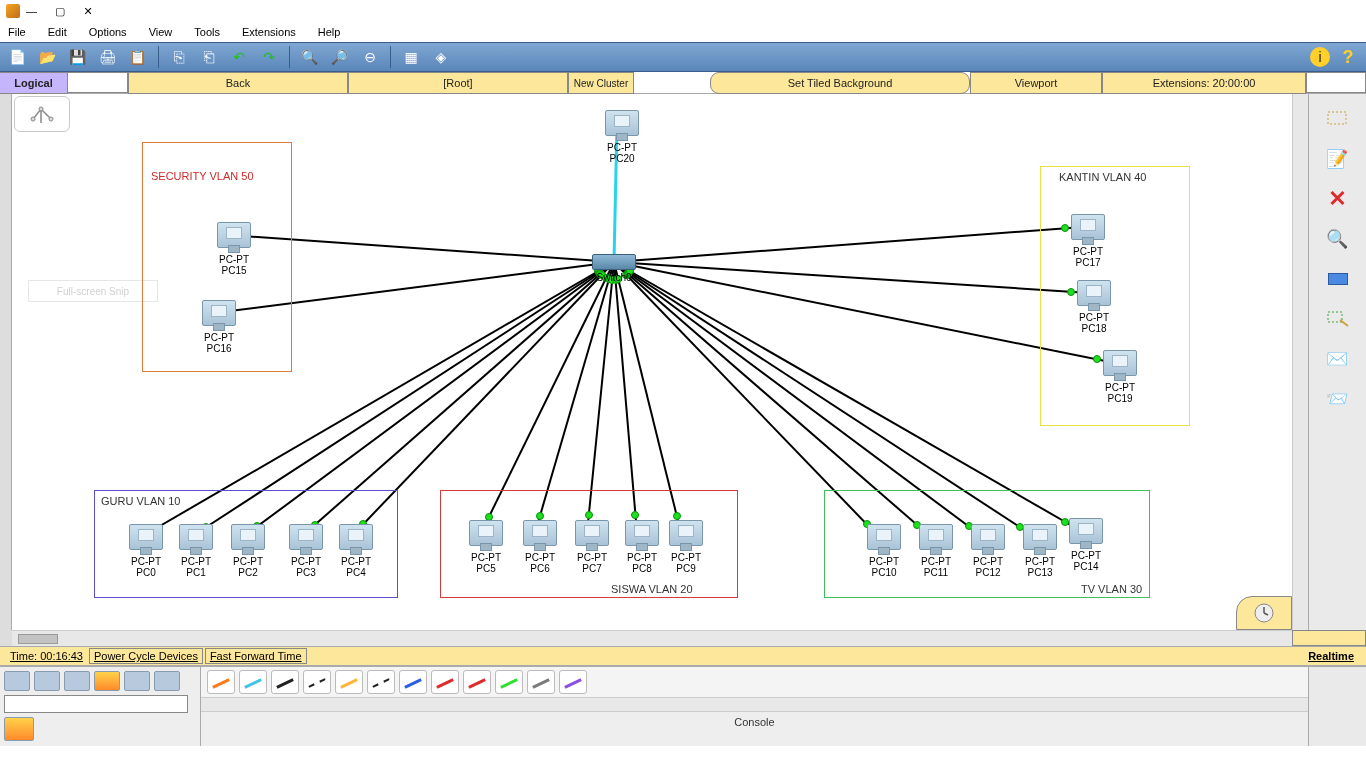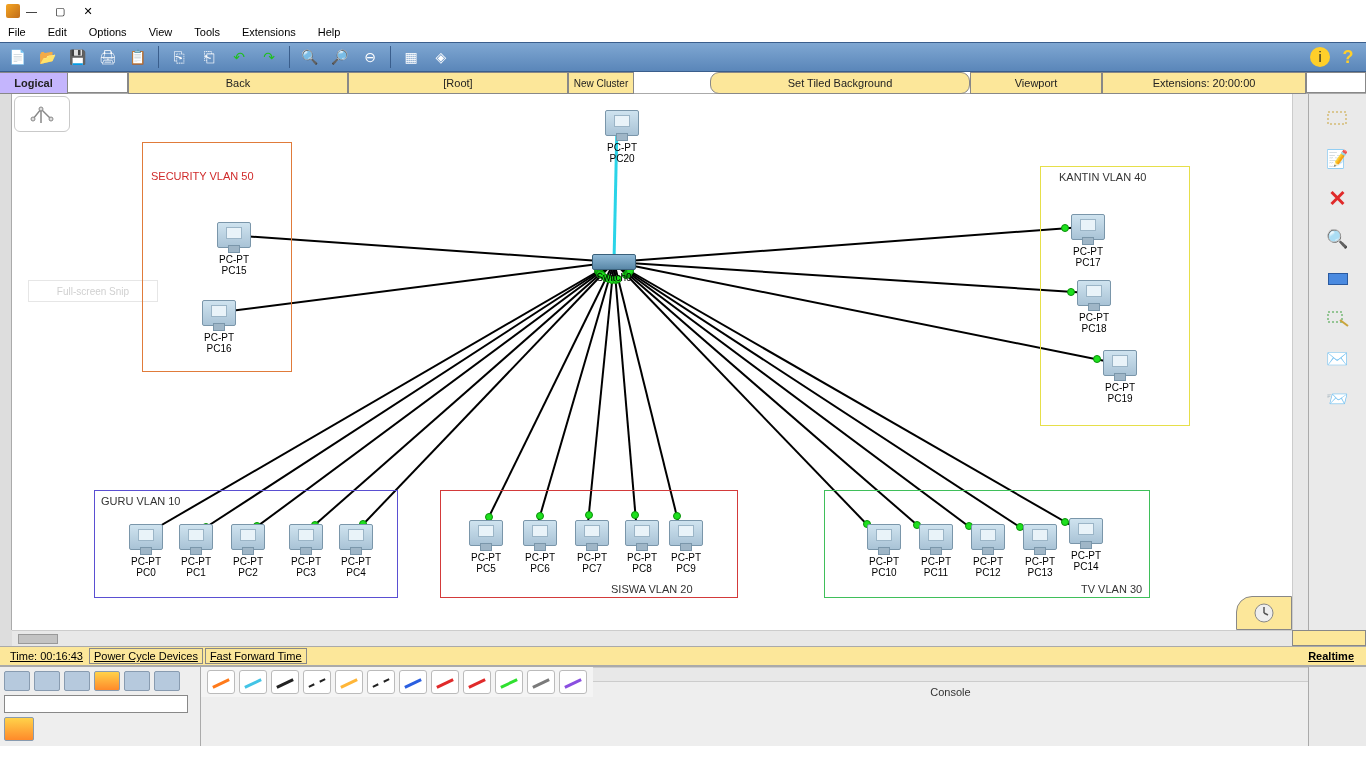--- a/index.html
+++ b/index.html
@@ -41,21 +41,21 @@
   .statusbar { height:20px; background:#fce79a; display:flex; align-items:center; padding:0 6px; border-top:1px solid #aaa; border-bottom:1px solid #aaa;text-decoration:underline;}
   .status-cell { border:1px solid #888; padding:1px 4px; margin-right:2px; background:#fce79a; height:16px; display:flex; align-items:center;}
   .status-spacer{flex:1;}
   .status-realtime{font-weight:bold; margin-right:6px;}
   .bottom-area { height:80px; display:flex; background:#eee; border-top:1px solid #aaa;}
   .bottom-left { width:200px; padding:4px; display:flex; flex-direction:column; gap:4px;}
   .dev-row{display:flex; gap:4px;}
   .dev-icon{width:26px; height:20px; background:#b6c9dd; border:1px solid #889bb0; border-radius:2px;}
   .dev-icon.bolt{background:linear-gradient(#ffd24a,#ff8a2a);}
   .dev-input{width:184px; height:18px; border:1px solid #888; background:#fff;}
-  .bottom-right{flex:1; display:flex; flex-direction:row; border-left:1px solid #aaa;}
+  .bottom-right{flex:1; display:flex; flex-direction:column; border-left:1px solid #aaa;}
   .cable-row{height:30px; display:flex; align-items:center; padding:2px 6px; gap:4px; background:#f4f4f4;}
   .cable-btn{width:28px; height:24px; border:1px solid #bbb; background:#fff; border-radius:3px; position:relative;}
   .cable-slash{position:absolute; left:4px; right:4px; top:50%; height:3px; transform-origin:center; transform:rotate(-25deg);}
   .console-bar{flex:1; border-top:1px solid #ccc; display:flex; flex-direction:column;}
   .console-scroll{height:14px; background:#e8e8e8; border-bottom:1px solid #ccc;}
   .console-label{flex:1; display:flex; align-items:flex-start; justify-content:center; padding-top:4px; color:#333;}
   .bottom-corner{width:58px; background:#eaeaea; border-left:1px solid #aaa;}
   
   .pc { position:absolute; width:44px; text-align:center; }
   .pc-icon { width:34px; height:26px; margin:0 auto; background:linear-gradient(#cfe3ef,#a9c3d6); border:1px solid #7a96aa; border-radius:2px; position:relative;}

